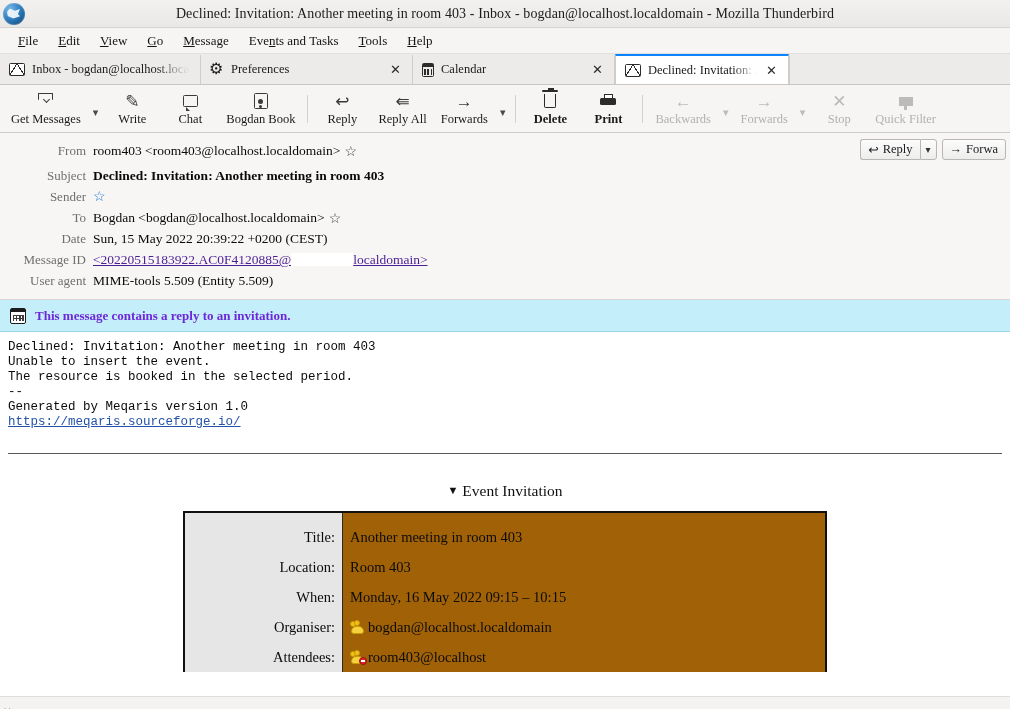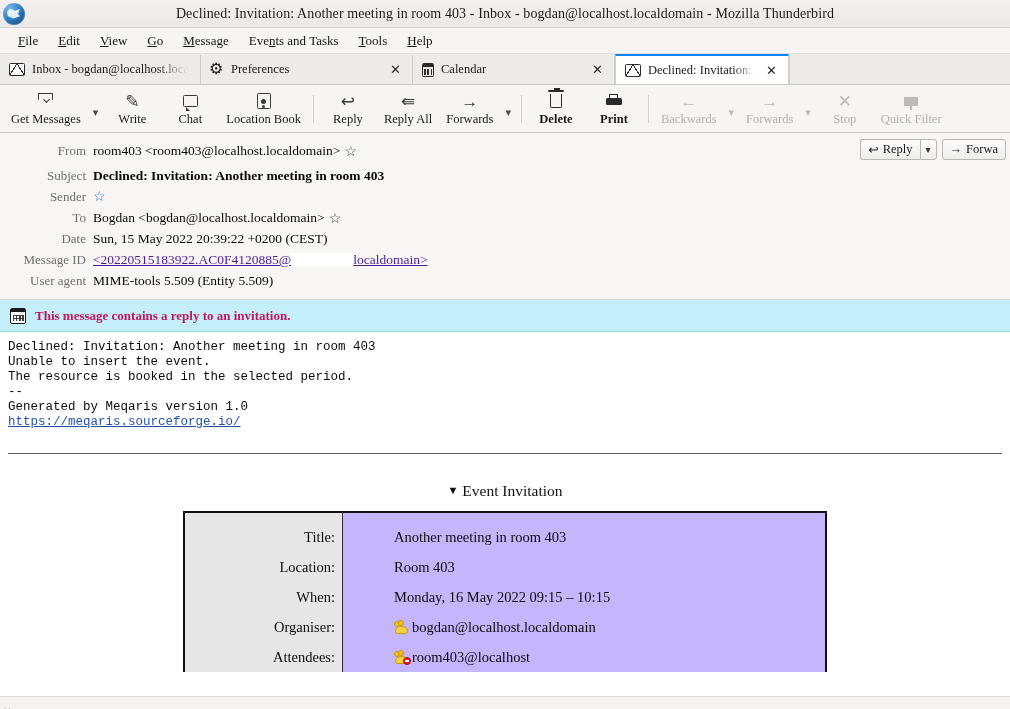--- a/index.html
+++ b/index.html
@@ -309,21 +309,21 @@
     background: #1c1c1c;
   }
   .notif-ico::after {
     content: ""; position: absolute; left: 1.5px; top: 6px; right: 1.5px; bottom: 1.5px;
     background:
       repeating-linear-gradient(to right, #1c1c1c 0 1.4px, transparent 1.4px 3.1px),
       repeating-linear-gradient(to bottom, #1c1c1c 0 1.4px, transparent 1.4px 3px);
     background-blend-mode: normal;
     opacity: .85;
   }
-  .notif-text { font-size: 13px; font-weight: bold; color: #be185d; }
+  .notif-text { font-size: 13px; font-weight: bold; color: #6d28d9; }
 
   
   .msgbody {
     padding: 8px 8px 0;
     background: #fff;
   }
   .bodytext {
     font-family: "Liberation Mono", monospace;
     font-size: 12.5px;
     line-height: 15px;
@@ -345,24 +345,23 @@
   .invite-wrap { padding-top: 28px; }
   .invite-title {
     text-align: center; font-size: 15.5px; color: #101010;
   }
   .invite-title .tri { font-size: 11px; vertical-align: 2px; margin-right: 4px; }
   .invite-box {
     margin: 11px auto 0;
     width: 644px;
     border: 2px solid #111;
     border-bottom: none;
-    background: #c4b5fd;
+    background: #a16207;
     box-sizing: border-box;
     display: flex;
-    gap: 44px;
   }
   .inv-labels {
     background: #e6e6e6;
     border-right: 1px solid #2b2b2b;
     padding: 9px 7px 0 0;
     text-align: right;
     box-sizing: border-box;
     width: 158px; flex: none;
   }
   .inv-values {
@@ -480,21 +479,21 @@
     <div class="tbtn">
       <span class="glyph">
           <span class="chatb"></span>
         </span>
       <span class="lbl">Chat</span>
     </div>
     <div class="tbtn">
       <span class="glyph">
           <span class="abook"></span>
         </span>
-      <span class="lbl">Location Book</span>
+      <span class="lbl">Bogdan Book</span>
     </div>
 
     <div class="tsep"></div>
 
     <div class="tbtn">
       <span class="glyph">↩</span>
       <span class="lbl">Reply</span>
     </div>
     <div class="tbtn">
       <span class="glyph">⇚</span>

